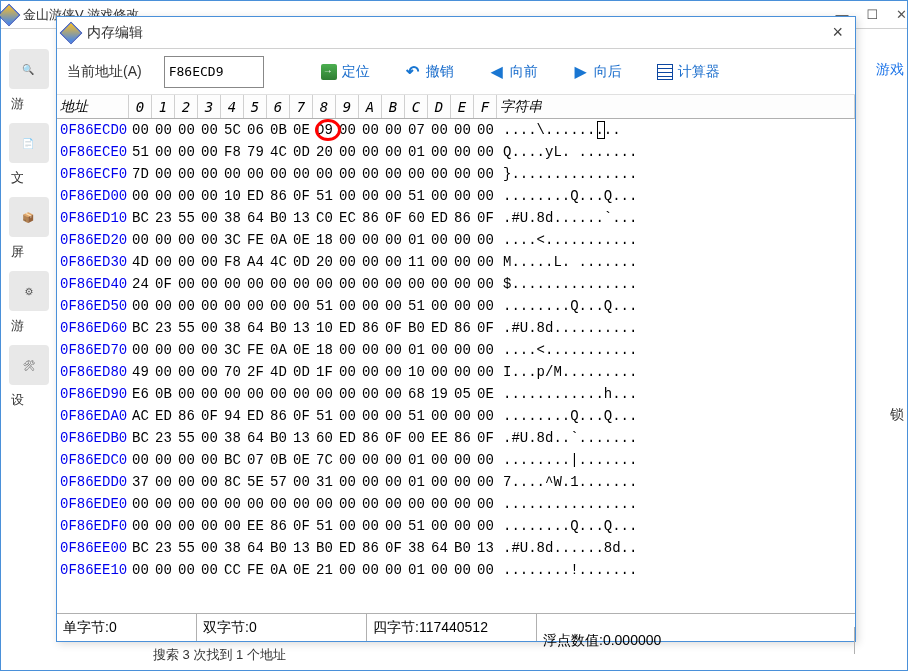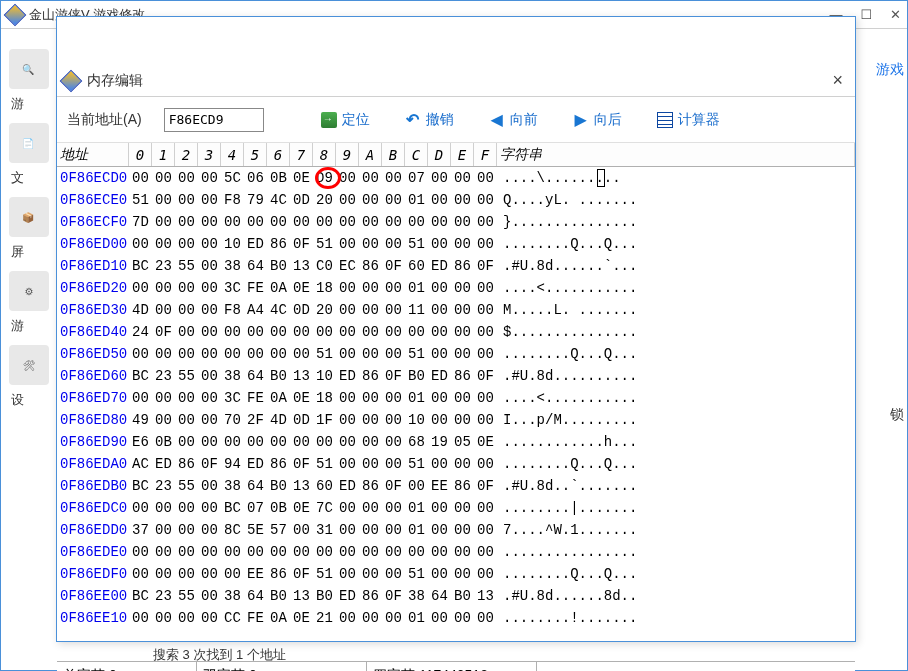--- a/index.html
+++ b/index.html
@@ -1,42 +1,42 @@
 <!DOCTYPE html>
 <html><head>
 <meta charset="utf-8">
 <style>
 * { box-sizing: border-box; margin: 0; padding: 0; }
 body { font-family: "Microsoft YaHei", "SimSun", sans-serif; font-size: 13px; background: #fff; overflow: hidden; width: 908px; height: 671px; position: relative; }
 
 .bg-window { position: absolute; top: 0; left: 0; width: 908px; height: 671px; border: 1px solid #4a90d9; background: #fff; }
-.bg-titlebar { height: 28px; background: #fff; display: flex; align-items: center; padding: 0 6px; border-bottom: 1px solid #d0d0d0; }
+.bg-titlebar { height: 28px; background: #fff; display: flex; align-items: center; padding: 0 0; border-bottom: 1px solid #d0d0d0; }
 .bg-title-icon { width: 16px; height: 16px; background: linear-gradient(135deg, #fbbf24, #3b82f6); transform: rotate(45deg); margin-right: 6px; border: 1px solid #1e40af; }
 .bg-title-text { flex: 1; color: #333; font-size: 13px; }
 .bg-title-btns { display: flex; gap: 18px; color: #555; }
 .bg-title-btns span { cursor: default; }
 
 .bg-sidebar { position: absolute; top: 48px; left: 8px; width: 46px; height: 600px; }
 .sidebar-ico { width: 40px; height: 40px; margin-bottom: 6px; background: #e8e8e8; border-radius: 4px; display: flex; align-items: center; justify-content: center; font-size: 10px; color: #555; }
 .sidebar-txt { font-size: 13px; color: #333; margin-left: 2px; margin-bottom: 10px; }
 
 .bg-right { position: absolute; top: 60px; right: 3px; color: #1a73e8; font-size: 14px; }
 .bg-right2 { position: absolute; top: 405px; right: 3px; color: #333; font-size: 14px; }
 .bg-bottom-status { position: absolute; bottom: 6px; left: 152px; font-size: 13px; color: #333; }
 
 
 .memwin { position: absolute; top: 16px; left: 56px; width: 800px; height: 626px; background: #fff; border: 1px solid #4a90d9; box-shadow: 2px 2px 8px rgba(0,0,0,0.15); }
-.memwin-titlebar { height: 32px; display: flex; align-items: center; padding: 0 6px; border-bottom: 1px solid #d0d0d0; margin-top: 48px; }
+.memwin-titlebar { height: 32px; display: flex; align-items: center; padding: 0 6px; border-bottom: 1px solid #d0d0d0; }
 .memwin-title-icon { width: 16px; height: 16px; background: linear-gradient(135deg, #fbbf24, #3b82f6); transform: rotate(45deg); margin-right: 8px; border: 1px solid #1e40af; }
 .memwin-title-text { flex: 1; font-size: 14px; color: #333; }
 .memwin-close { font-size: 18px; color: #444; cursor: pointer; padding: 0 6px; font-family: Arial; }
 
 .toolbar { height: 46px; display: flex; align-items: center; gap: 22px; padding: 0 10px; border-bottom: 1px solid #e0e0e0; }
 .toolbar-label { font-size: 14px; color: #333; }
-.addr-input { width: 100px; height: 24px; border: 1px solid #888; font-family: Consolas, monospace; font-size: 13px; padding: 0 4px; }
+.addr-input { width: 100px; height: 32px; border: 1px solid #888; font-family: Consolas, monospace; font-size: 13px; padding: 0 4px; }
 .tbtn { display: flex; align-items: center; gap: 4px; padding: 3px 6px; cursor: pointer; color: #1a6dcc; font-size: 14px; text-align: center; }
 .tbtn-ico { width: 18px; height: 18px; display: inline-flex; align-items: center; justify-content: center; font-size: 16px; }
 .ico-locate { width: 16px; height: 16px; background: linear-gradient(#4caf50,#2e7d32); border-radius: 2px; position: relative; }
 .ico-locate::after { content: "→"; position: absolute; color: #fff; font-size: 10px; left: 2px; top: 0; }
 .ico-undo { color: #1976d2; font-weight: bold; }
 .ico-back { color: #1976d2; }
 .ico-fwd { color: #1976d2; }
 .ico-calc { width: 16px; height: 16px; border: 1px solid #0d47a1; background: repeating-linear-gradient(#fff,#fff 3px,#0d47a1 3px,#0d47a1 4px); }
 
 .hex-area { position: relative; height: 518px; overflow: hidden; }

